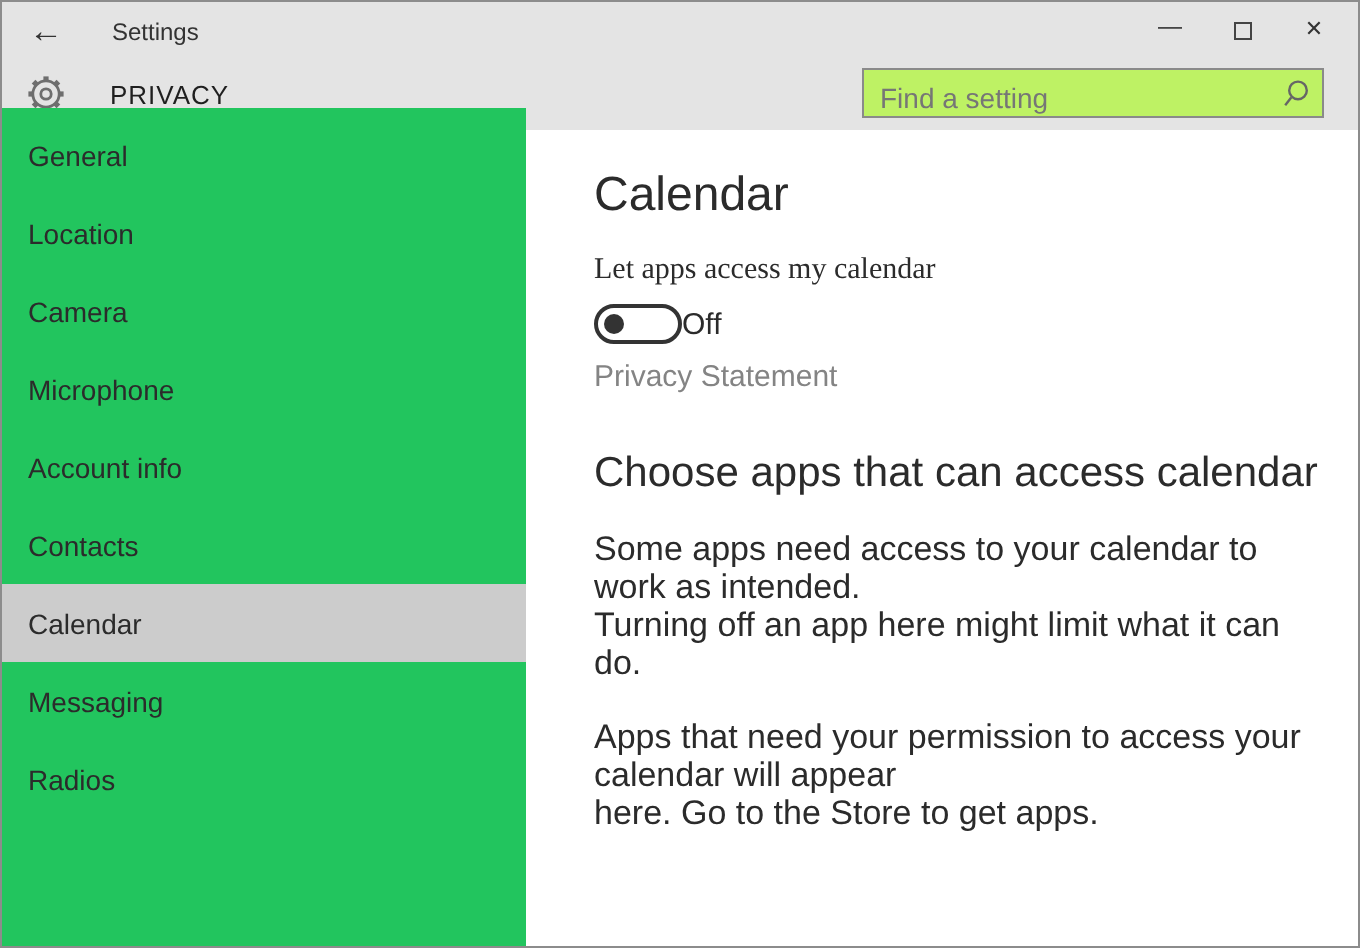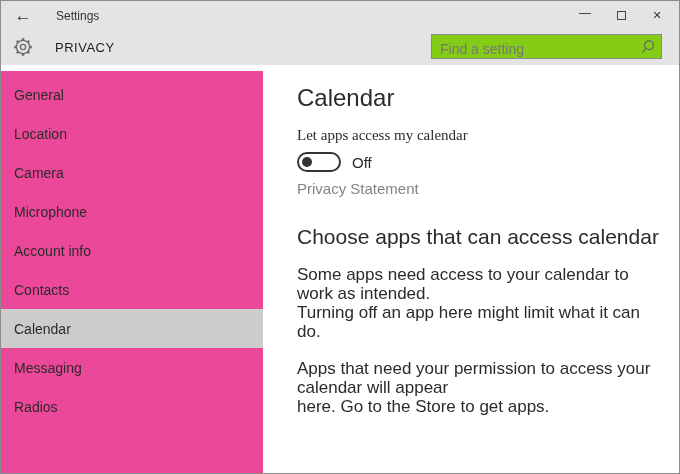--- a/index.html
+++ b/index.html
@@ -44,31 +44,31 @@
   .section-title {
     position: absolute; left: 54px; top: 39px;
     font-size: 13px; font-weight: normal; letter-spacing: 0.5px; color: #1f1f1f;
   }
   .search {
     position: absolute; top: 33px; right: 17px;
     width: 231px; height: 25px;
   }
   .search input {
     width: 100%; height: 100%;
-    border: 1px solid #8a8a8a; background: #84cc16;
+    border: 1px solid #8a8a8a; background: #bef264;
     padding: 4px 26px 0 8px;
     font-family: "Liberation Sans", sans-serif;
     font-size: 14px; color: #333; outline: none;
   }
   .search input::placeholder { color: #767676; opacity: 1; }
   .search-icon { position: absolute; right: 6px; top: 5px; width: 16px; height: 16px; }
   
   .sidebar {
-    position: absolute; top: 70px; left: 0; bottom: 0; width: 262px;
-    background: #ec4899; padding-top: 4px;
+    position: absolute; top: 53px; left: 0; bottom: 0; width: 262px;
+    background: #22c55e; padding-top: 4px;
   }
   .side-item {
     height: 39px;
     display: flex; align-items: center;
     padding-left: 13px;
     font-size: 14px; color: #2b2b2b;
     cursor: default;
   }
   .side-item.selected { background: #cccccc; }
   
@@ -86,21 +86,21 @@
     position: relative;
     width: 44px; height: 20px;
     border: 2px solid #333; border-radius: 10px;
     background: #ffffff; cursor: default;
   }
   .toggle-knob {
     position: absolute; left: 3px; top: 3px;
     width: 10px; height: 10px; border-radius: 50%;
     background: #333;
   }
-  .toggle-state { margin-left: 11px; font-size: 15px; color: #2b2b2b; }
+  .toggle-state { font-size: 15px; color: #2b2b2b; }
   .privacy-link { margin-top: 8px; font-size: 15px; color: #848484; cursor: default; width: fit-content; }
   .choose-heading {
     margin: 28px 0 0; font-size: 21px; font-weight: 300; color: #2b2b2b; line-height: 1.15;
   }
   .body-text {
     margin: 15px 0 0;
     font-size: 17px; line-height: 19px; color: #2b2b2b;
     white-space: pre-line;
   }
   .body-text + .body-text { margin-top: 18px; }

